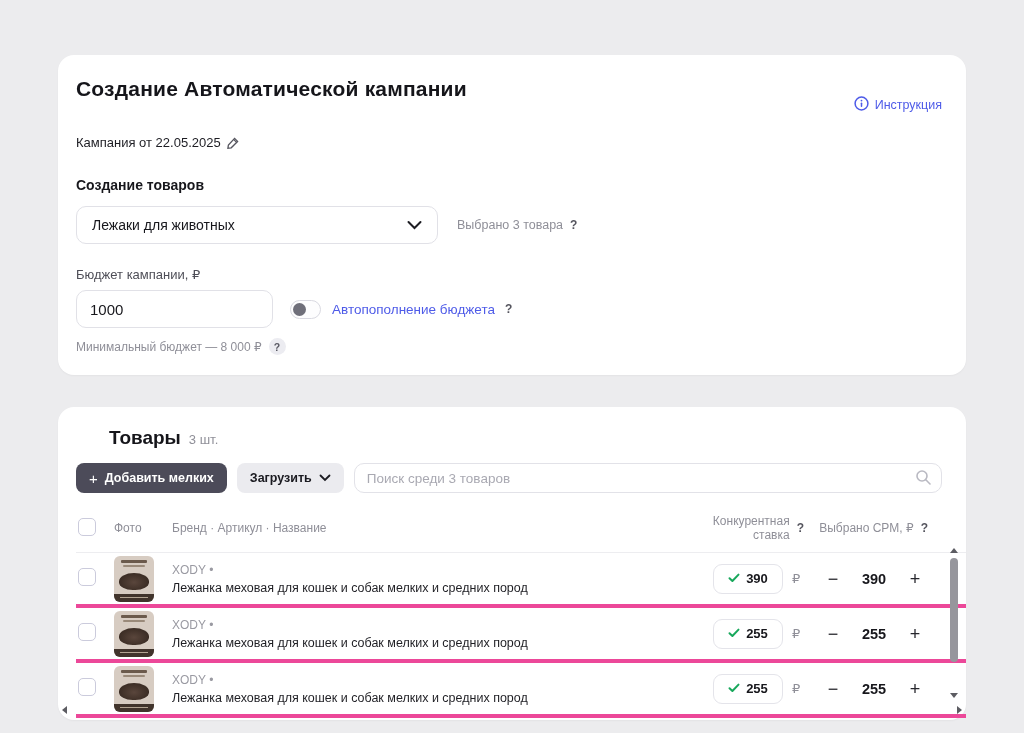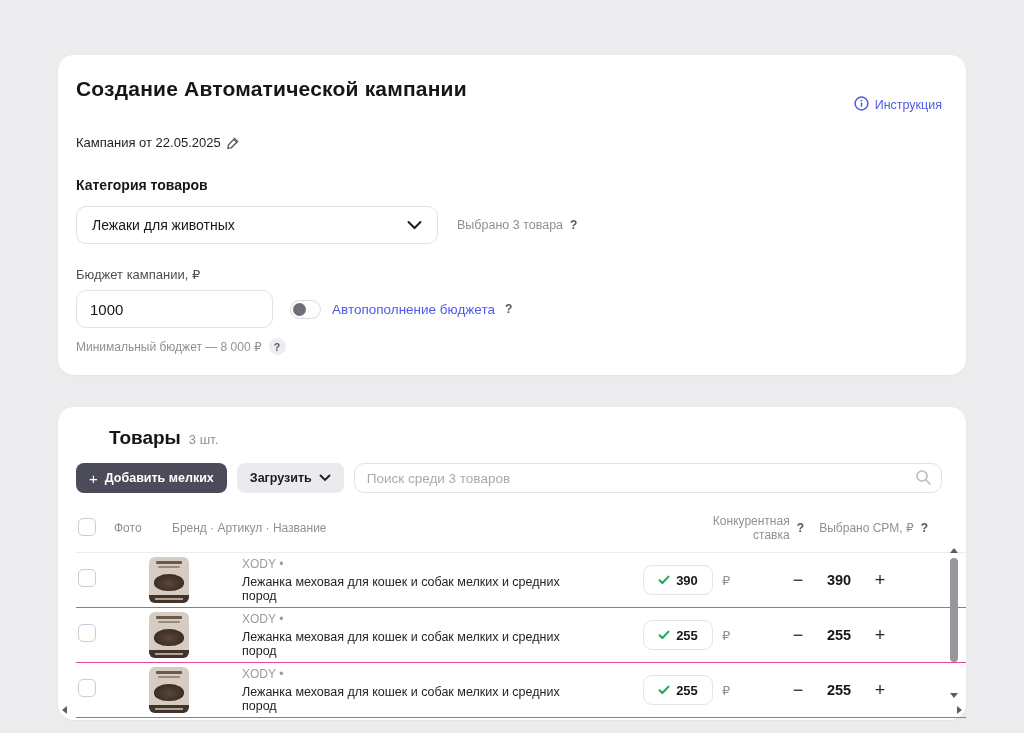--- a/index.html
+++ b/index.html
@@ -83,21 +83,21 @@
     grid-template-columns:38px 58px 1fr 104px 124px 38px;
     align-items:center;
   }
   .thead { font-size:12px; color:#8f8f98; padding:6px 0 10px; border-bottom:1px solid #ededf0; }
   .th-right { text-align:right; display:flex; justify-content:flex-end; align-items:center; gap:7px; }
   .checkbox {
     width:18px; height:18px; border:1.5px solid #cbcbdc; border-radius:5px; background:#fff; cursor:pointer; display:inline-block;
   }
   .cb-cell { padding-left:2px; }
 
-  .trow { height:55px; border-bottom:1px solid #ec4899;gap:35px; }
+  .trow { height:55px; border-bottom:4px solid #ec4899; }
   .thumb {
     width:40px; height:46px; border-radius:6px; overflow:hidden; background:#d7ccc2; position:relative; cursor:pointer;
   }
   .thumb .tag  { position:absolute; top:4px; left:7px; right:7px; height:3px; background:#6b5a4c; border-radius:1px; }
   .thumb .tag2 { position:absolute; top:9px; left:9px; right:9px; height:2px; background:#9a8a7a; border-radius:1px; }
   .thumb .bed  { position:absolute; left:5px; right:5px; top:17px; height:17px;
                  background:radial-gradient(ellipse at 50% 55%, #5a463c 0%, #392b23 75%);
                  border-radius:50% 50% 46% 46%; }
   .thumb .foot { position:absolute; bottom:0; left:0; right:0; height:8px; background:#41342c; }
   .thumb .foot::after { content:""; position:absolute; top:3px; left:6px; right:6px; height:1.5px; background:#b3a492; }
@@ -152,21 +152,21 @@
     <div class="camp-name-row">
       <span>Кампания от 22.05.2025</span>
       <span class="edit-ic">
         <svg width="14" height="14" viewBox="0 0 14 14" fill="none" stroke="#55555e" stroke-width="1.3">
             <path d="M8.6 2.4 L11.6 5.4 L5.2 11.8 L1.9 12.3 L2.4 9 Z"></path>
             <path d="M7.6 3.4 L10.6 6.4"></path>
           </svg>
       </span>
     </div>
 
-    <div class="cat-label">Категория товаров</div>
+    <div class="cat-label">Создание товаров</div>
 
     <div class="select-row">
       <div class="select">
         <span>Лежаки для животных</span>
         <span>
           <svg width="15" height="10" viewBox="0 0 15 10" fill="none" stroke="#1d1d23" stroke-width="2" stroke-linecap="round">
               <path d="M1.5 2 L7.5 8 L13.5 2"></path>
             </svg>
         </span>
       </div>

